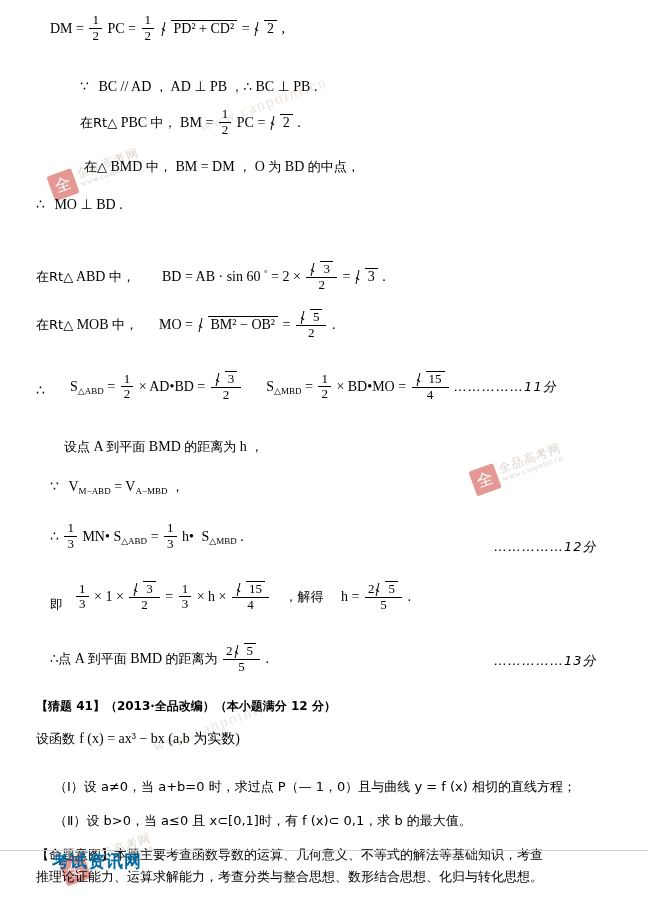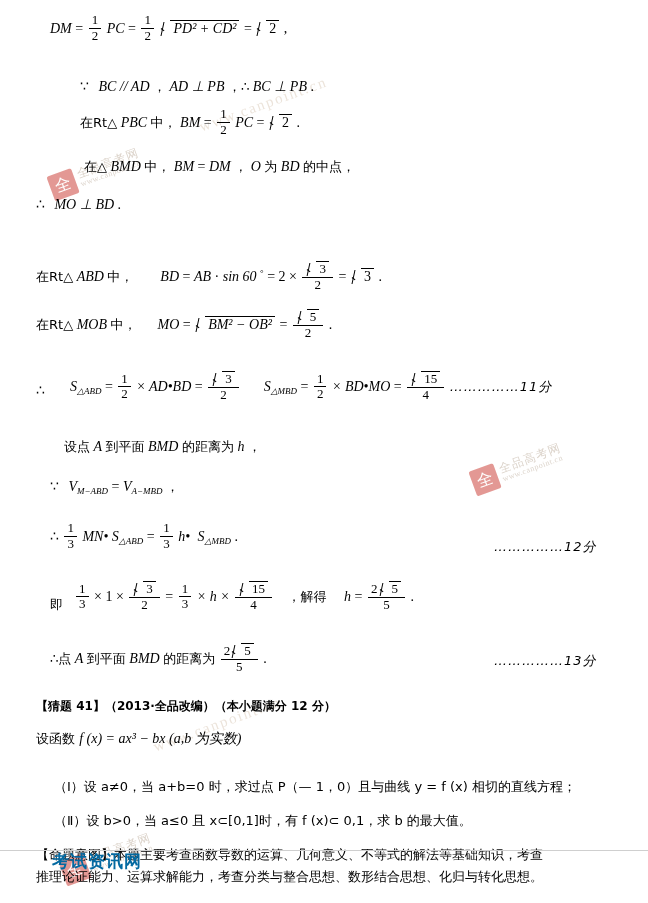--- a/index.html
+++ b/index.html
@@ -69,21 +69,21 @@
     letter-spacing: 0.5px;
   }
 
   
   .line {
     position: absolute;
     white-space: nowrap;
     font-family: "Liberation Serif", serif;
     font-size: 14px;
   }
-  .it { font-style: italic; }
+  .it { }
   .cn { font-style: normal; font-family: "DejaVu Sans", sans-serif; font-size: 13px; }
 
   .frac {
     display: inline-block;
     vertical-align: middle;
     text-align: center;
     font-size: 13px;
     line-height: 1.15;
     margin: 0 2px;
     position: relative;

